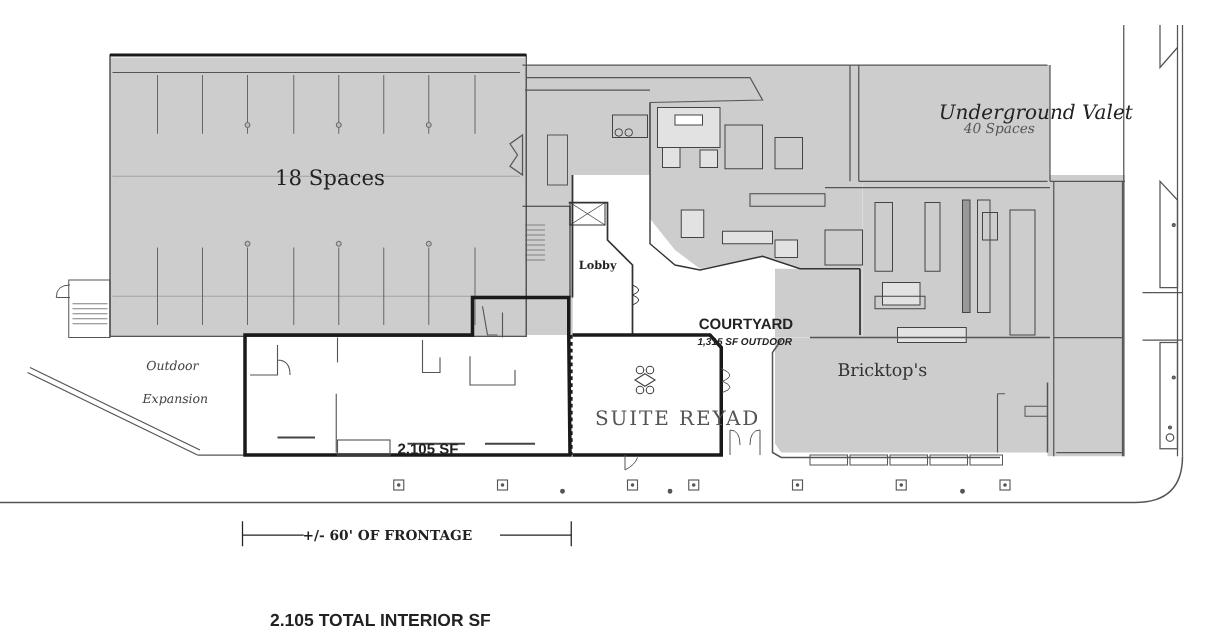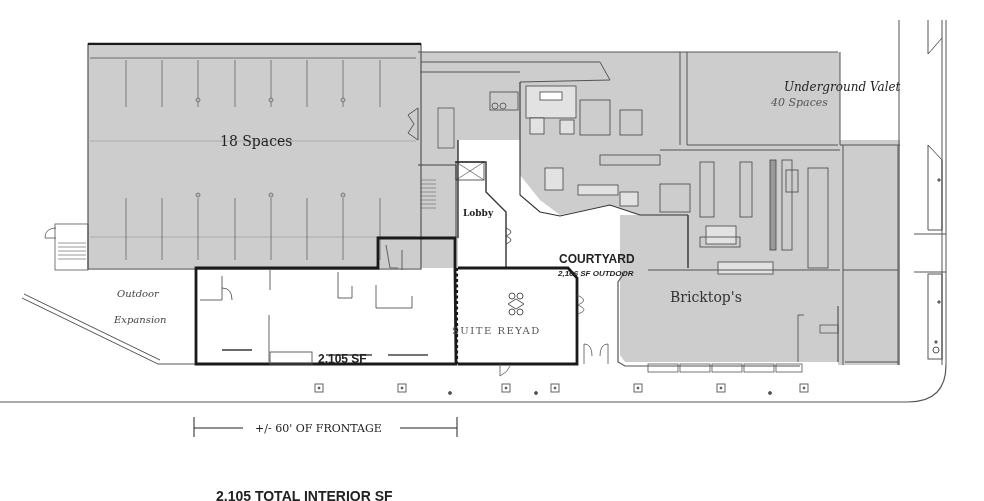--- a/index.html
+++ b/index.html
@@ -237,25 +237,25 @@
 
   <g stroke="#444" fill="none" stroke-width="0.9">
     <circle cx="512" cy="296" r="3"></circle>
       <circle cx="520" cy="296" r="3"></circle>
     <circle cx="512" cy="312" r="3"></circle>
       <circle cx="520" cy="312" r="3"></circle>
     <path d="M508,304 L516,299 L524,304 L516,309 Z"></path>
   </g>
 </svg>
 
-<div class="lbl serif" style="left:220px;top:133px;font-size:14px;">18 Spaces</div>
-<div class="lbl serif ital" style="left:784px;top:80px;font-size:12px;">Underground Valet</div>
+<div class="lbl serif" style="left:220px;top:133px;font-size:17px;">18 Spaces</div>
+<div class="lbl serif ital" style="left:751px;top:80px;font-size:16px;">Underground Valet</div>
 <div class="lbl serif ital" style="left:771px;top:96px;font-size:11px;color:#555;">40 Spaces</div>
 <div class="lbl serif" style="left:463px;top:208px;font-size:9px;font-weight:bold;">Lobby</div>
 <div class="lbl sans" style="left:559px;top:232px;font-size:12px;font-weight:bold;">COURTYARD</div>
-<div class="lbl sans ital" style="left:558px;top:249px;font-size:8px;font-weight:bold;">2,166 SF OUTDOOR</div>
+<div class="lbl sans ital" style="left:558px;top:249px;font-size:8px;font-weight:bold;">1,315 SF OUTDOOR</div>
 <div class="lbl serif ital" style="left:117px;top:288px;font-size:10px;color:#444;">Outdoor</div>
 <div class="lbl serif ital" style="left:114px;top:302px;font-size:10px;color:#444;margin-top:12px;">Expansion</div>
 <div class="lbl sans" style="left:318px;top:332px;font-size:12px;font-weight:bold;">2,105 SF</div>
-<div class="lbl serif" style="left:452px;top:325px;font-size:10px;letter-spacing:1.5px;color:#555;text-align:right;">SUITE REYAD</div>
+<div class="lbl serif" style="left:476px;top:325px;font-size:16px;letter-spacing:1.5px;color:#555;text-align:right;">SUITE REYAD</div>
 <div class="lbl serif" style="left:670px;top:289px;font-size:14px;color:#333;">Bricktop's</div>
-<div class="lbl serif" style="left:255px;top:422px;font-size:11px;font-weight:normal;">+/- 60' OF FRONTAGE</div>
+<div class="lbl serif" style="left:242px;top:422px;font-size:11px;font-weight:bold;">+/- 60' OF FRONTAGE</div>
 <div class="lbl sans" style="left:216px;top:468px;font-size:14px;font-weight:bold;">2,105 TOTAL INTERIOR SF</div>
 
 </body></html>

